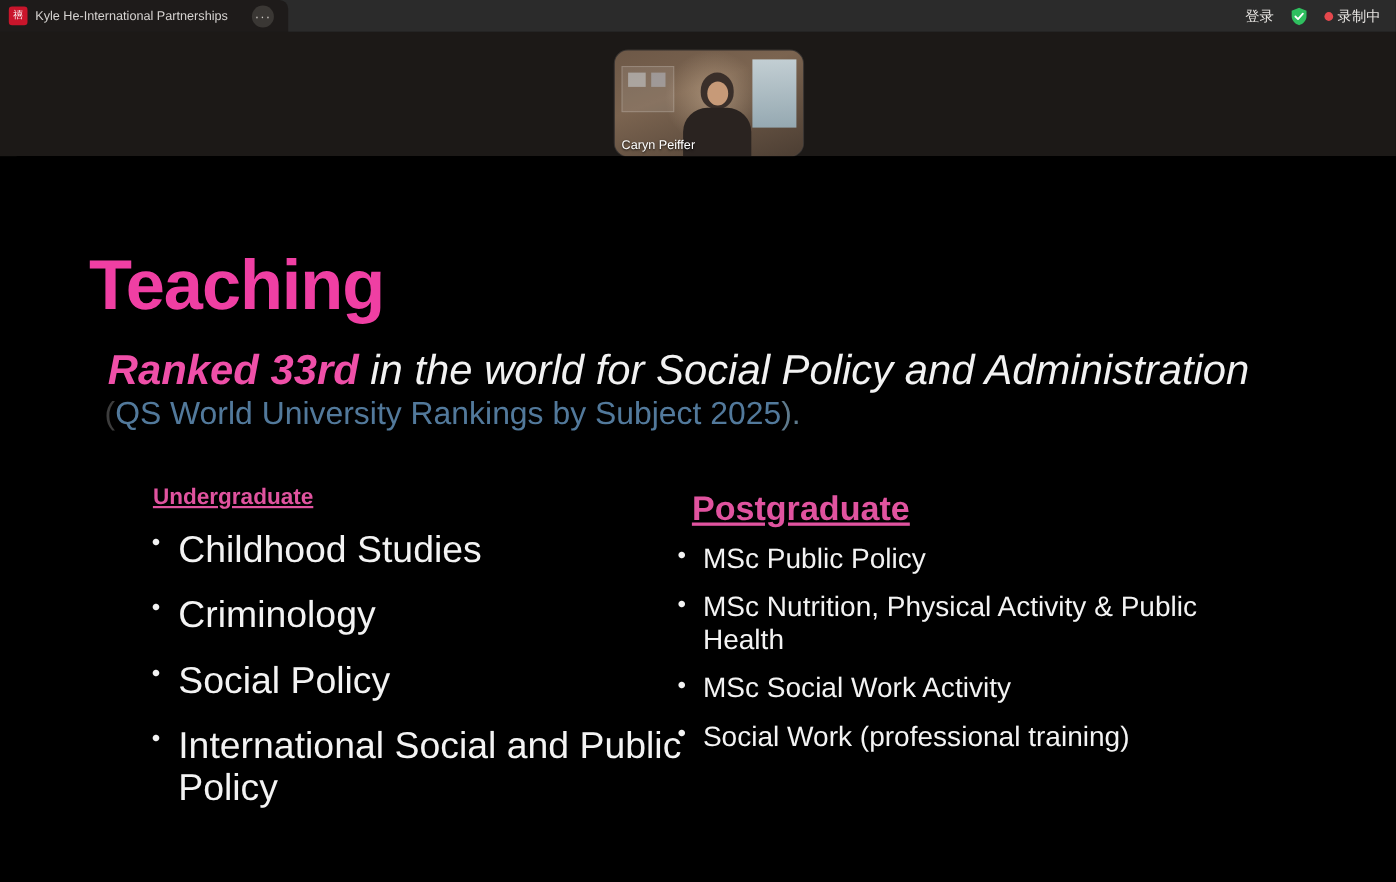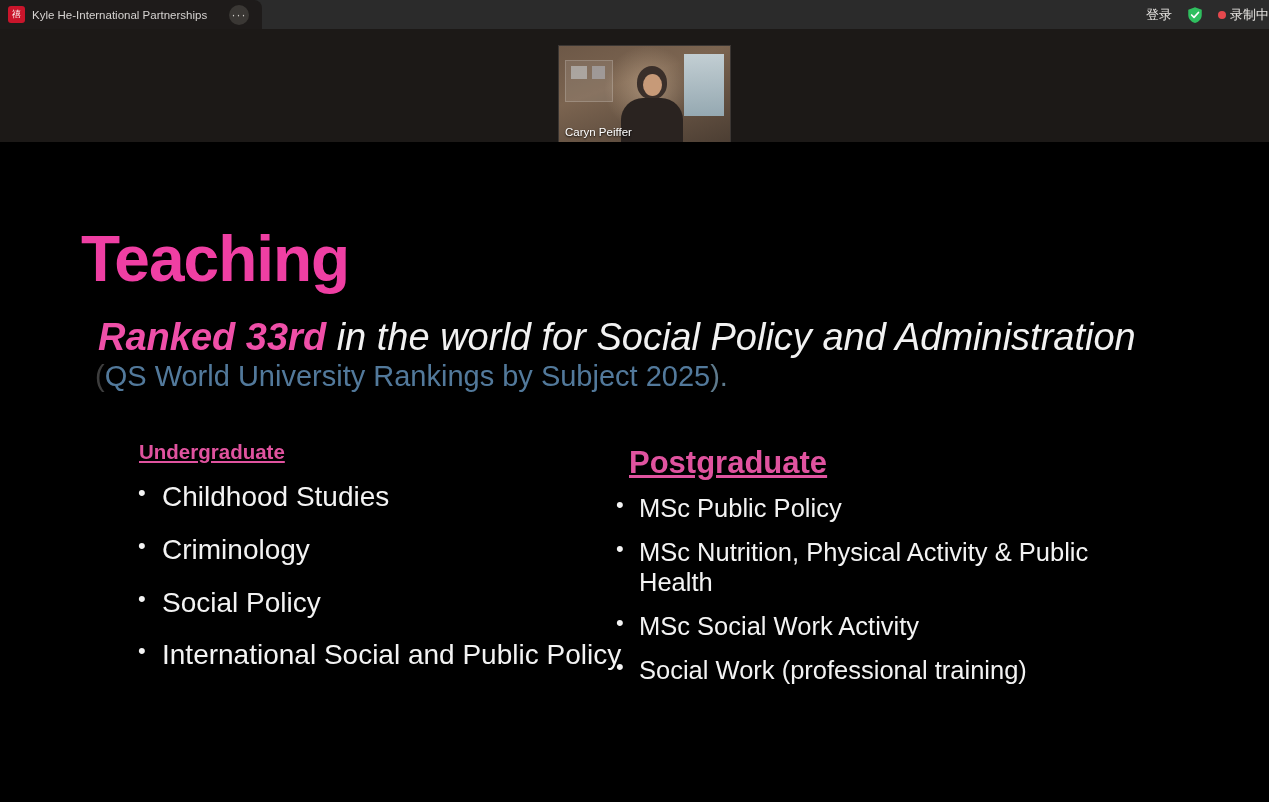--- a/index.html
+++ b/index.html
@@ -74,20 +74,21 @@
     align-items: center;
     justify-content: center;
     flex: 0 0 auto;
     margin-right: 4px;
     letter-spacing: 1px;
   }
   .titlebar-right {
     display: flex;
     align-items: center;
     gap: 14px;
+    padding-right: 14px;
     height: 29px;
   }
   .login-label {
     color: #e8e6e3;
     font-size: 13px;
   }
   .shield-icon {
     width: 18px; height: 18px;
     display: block;
   }
@@ -113,21 +114,21 @@
     width: 1269px;
     height: 113px;
     background: #1c1917;
   }
   .video-tile {
     position: absolute;
     left: 559px;
     top: 17px;
     width: 171px;
     height: 96px;
-    border-radius: 0;
+    border-radius: 12px;
     overflow: hidden;
     background: #5d4b3e;
     box-shadow: 0 0 0 1px #3b3633;
   }
   .video-inner {
     position: absolute;
     inset: 0;
     background:
       radial-gradient(circle at 52% 45%, rgba(255,225,190,0.35) 0%, rgba(255,225,190,0) 42%),
       linear-gradient(160deg, #6d5847 0%, #7b6450 38%, #4c3e33 100%);
@@ -261,21 +262,21 @@
     margin-bottom: 12px;
     display: inline-block;
   }
   .bullet-list {
     list-style: none;
     margin: 0;
     padding: 0;
   }
   .col-left .bullet-list li {
     color: #f3f3f3;
-    font-size: 28px;
+    font-size: 34px;
     margin-bottom: 22px;
     padding-left: 38px;
     position: relative;
     line-height: 1.1;
   }
   .col-left .bullet-list li::before {
     content: "•";
     position: absolute;
     left: 14px;
     top: -1px;

